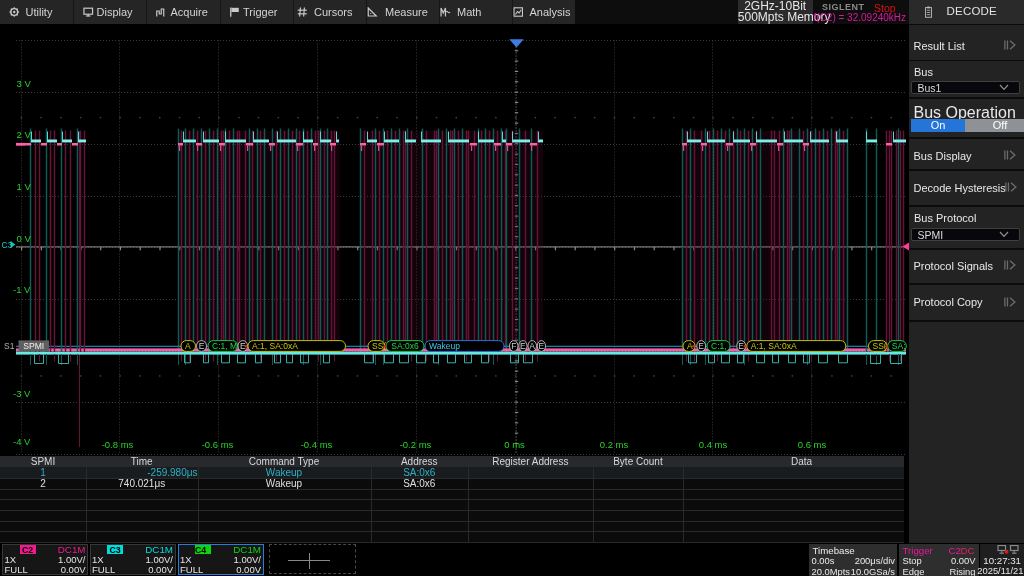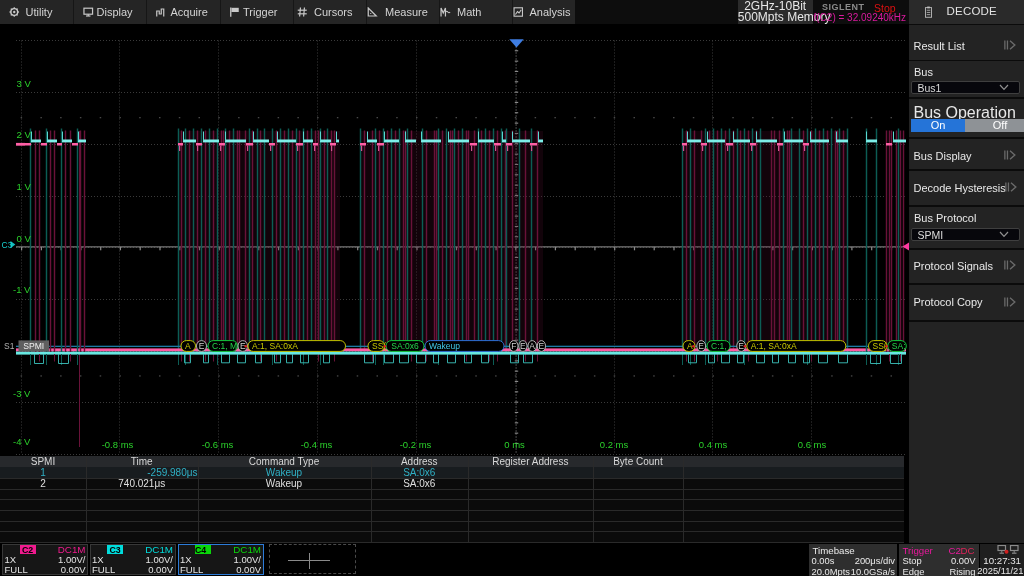--- a/index.html
+++ b/index.html
@@ -753,20 +753,21 @@
   </svg>
 <div style="position:absolute;left:0;top:455.8px;width:904px;height:86.3px;background:#0b0b0b">
     <div style="position:absolute;left:0;top:0;width:904px;height:11.4px;background:#27292c"></div>
     <div style="position:absolute;left:0;top:11.4px;width:904px;height:10.7px;background:#181c1f"></div>
     <div style="position:absolute;left:0px;top:0.5px;width:86px;text-align:center;font-size:10px;color:#d8d8d8">SPMI</div>
     <div style="position:absolute;left:86px;top:0.5px;width:111.5px;text-align:center;font-size:10px;color:#d8d8d8">Time</div>
     <div style="position:absolute;left:197.5px;top:0.5px;width:173.0px;text-align:center;font-size:10px;color:#d8d8d8">Command Type</div>
     <div style="position:absolute;left:370.5px;top:0.5px;width:97.5px;text-align:center;font-size:10px;color:#d8d8d8">Address</div>
     <div style="position:absolute;left:468px;top:0.5px;width:124.70000000000005px;text-align:center;font-size:10px;color:#d8d8d8">Register Address</div>
     <div style="position:absolute;left:592.7px;top:0.5px;width:90.5px;text-align:center;font-size:10px;color:#d8d8d8">Byte Count</div>
+    <div style="position:absolute;left:691.2px;top:0.5px;width:220.79999999999995px;text-align:center;font-size:10px;color:#d8d8d8">Data</div>
     <div style="position:absolute;left:0px;top:11.6px;width:86px;text-align:center;font-size:10px;color:#2fb0c5">1</div>
     <div style="position:absolute;left:0px;top:22.3px;width:86px;text-align:center;font-size:10px;color:#e0e0e0">2</div>
     <div style="position:absolute;left:86px;top:11.6px;width:111.5px;text-align:right;font-size:10px;color:#2fb0c5">-259.980μs</div>
     <div style="position:absolute;left:86px;top:22.3px;width:111.5px;text-align:center;font-size:10px;color:#e0e0e0">740.021μs</div>
     <div style="position:absolute;left:197.5px;top:11.6px;width:173.0px;text-align:center;font-size:10px;color:#2fb0c5">Wakeup</div>
     <div style="position:absolute;left:197.5px;top:22.3px;width:173.0px;text-align:center;font-size:10px;color:#e0e0e0">Wakeup</div>
     <div style="position:absolute;left:370.5px;top:11.6px;width:97.5px;text-align:center;font-size:10px;color:#2fb0c5">SA:0x6</div>
     <div style="position:absolute;left:370.5px;top:22.3px;width:97.5px;text-align:center;font-size:10px;color:#e0e0e0">SA:0x6</div>
     <div style="position:absolute;left:0;top:22.1px;width:904px;height:1px;background:#2a2a2a"></div>
     <div style="position:absolute;left:0;top:32.8px;width:904px;height:1px;background:#2a2a2a"></div>

